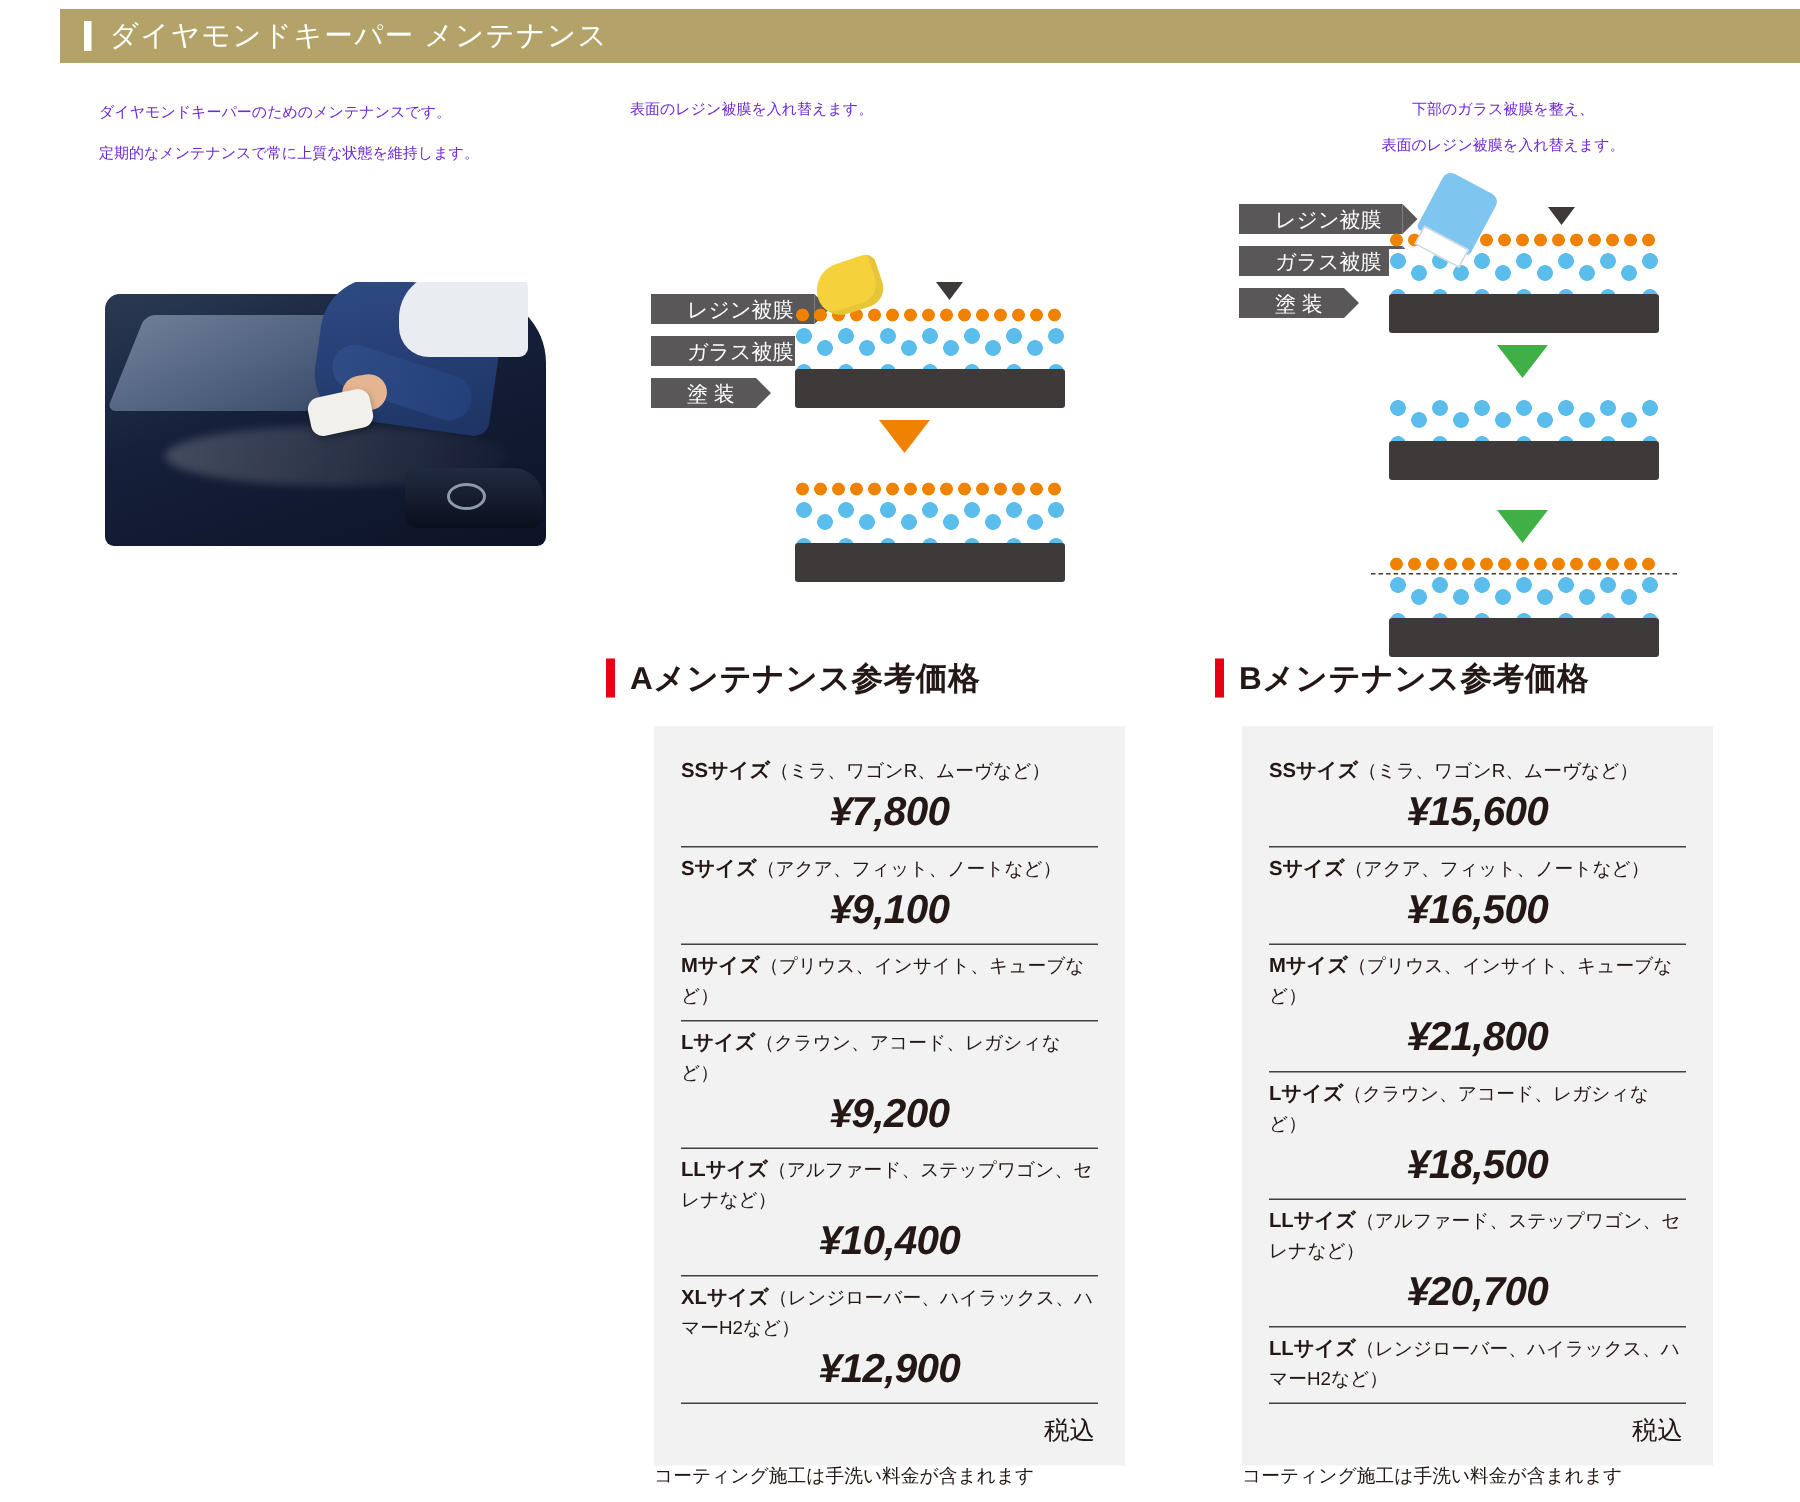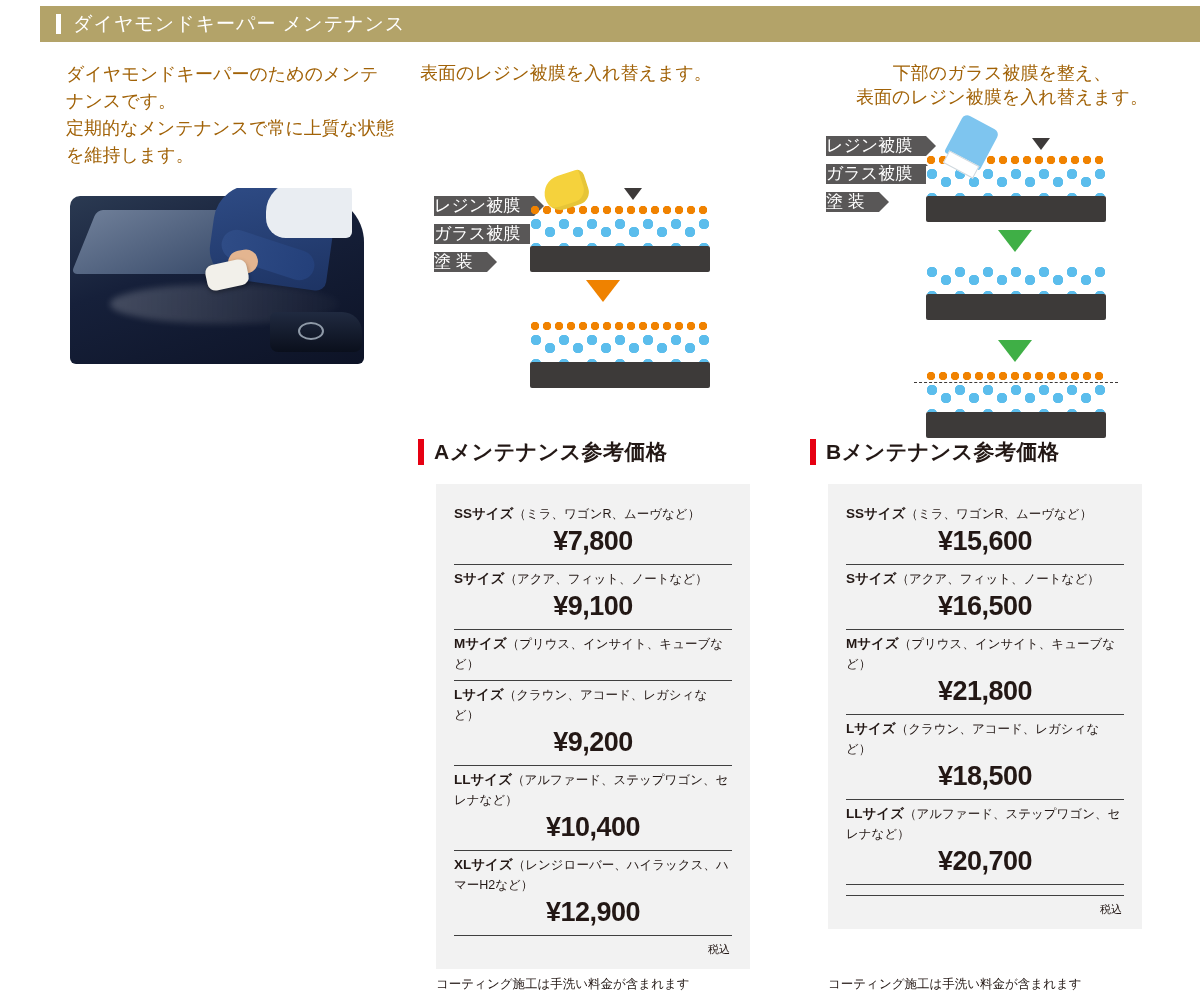--- a/index.html
+++ b/index.html
@@ -39,25 +39,24 @@
     font-weight: 400;
   }
 
   
   .col { position: absolute; top: 56px; }
   .col-left  { left: 66px;  width: 330px; }
   .col-mid   { left: 420px; width: 380px; }
   .col-right { left: 812px; width: 380px; text-align: center; }
 
   .lead {
-    font-size: 18px;
+    font-size: 10px;
     line-height: 27px;
-    color: #a16207;
+    color: #6d28d9;
     margin: 6px 0 0 0;
-    font-family: Liberation Mono, monospace;
   }
   .col-mid .lead, .col-right .lead { margin-top: 6px; line-height: 24px; }
 
   
   .photo {
     position: absolute;
     left: 70px;
     top: 188px;
     width: 294px;
     height: 182px;
@@ -139,23 +138,23 @@
     position: absolute; left: 0; height: 12px; width: 180px;
     background-image: radial-gradient(circle at 5px 6px, #f08200 4px, transparent 4.5px);
     background-size: 12px 12px;
   }
 
   .label-tag {
     position: absolute;
     height: 20px;
     background: #595757;
     color: #ffffff;
-    font-size: 17px;
+    font-size: 14px;
     line-height: 20px;
-    padding: 0 14px 0 0;
+    padding: 0 14px 0 24px;
     white-space: nowrap;
   }
   .label-tag:after {
     content: "";
     position: absolute; right: -10px; top: 0;
     border-top: 10px solid transparent;
     border-bottom: 10px solid transparent;
     border-left: 10px solid #595757;
   }
 
@@ -234,23 +233,24 @@
   .price-size .ex {
     font-weight: normal; font-size: 12.5px;
   }
   .price-value {
     text-align: center;
     font-size: 27px;
     font-weight: bold;
     letter-spacing: -0.5px;
     line-height: 34px;
     color: #231815;
+    font-style: italic;
   }
   .tax-note {
-    text-align: right; font-size: 11px; color: #231815; padding: 6px 2px 2px 0;
+    text-align: right; font-size: 17px; color: #231815; padding: 6px 2px 2px 0;
   }
   .foot-note {
     font-size: 12.5px; color: #231815; margin-top: 10px;
   }
 </style>
 </head>
 <body>
 
 <div class="header-bar">
   <div class="accent"></div>
@@ -299,21 +299,21 @@
 
   <div class="layer-stack" style="position:absolute; left:96px; top:140px; width:180px; height:80px;">
     <div class="resin-dots" style="top:0px;"></div>
     <div class="glass-layer" style="top:12px;">
       <div class="bubbles"></div>
     </div>
     <div class="paint" style="top:42px;"></div>
   </div>
 </div>
 
-<div class="sec-title" style="position:absolute; left:418px; top:438px;">
+<div class="sec-title" style="position:absolute; left:404px; top:438px;">
   <div class="bar"></div>
   <div class="txt">Aメンテナンス参考価格</div>
 </div>
 
 <div class="price-box" style="position:absolute; left:436px; top:484px;">
 
   <div class="price-row">
     <div class="price-size">
       <span>SSサイズ</span><span class="ex">（ミラ、ワゴンR、ムーヴなど）</span>
     </div>
@@ -437,18 +437,21 @@
   </div>
 
   <div class="price-row">
     <div class="price-size">
       <span>LLサイズ</span><span class="ex">（アルファード、ステップワゴン、セレナなど）</span>
     </div>
     <div class="price-value">¥20,700</div>
   </div>
 
   <div class="price-row">
+    <div class="price-size">
+      <span>LLサイズ</span><span class="ex">（レンジローバー、ハイラックス、ハマーH2など）</span>
+    </div>
   </div>
 
   <div class="tax-note">税込</div>
 </div>
 
 <div class="foot-note" style="position:absolute; left:828px; top:966px;">コーティング施工は手洗い料金が含まれます</div>
 
 </body></html>

